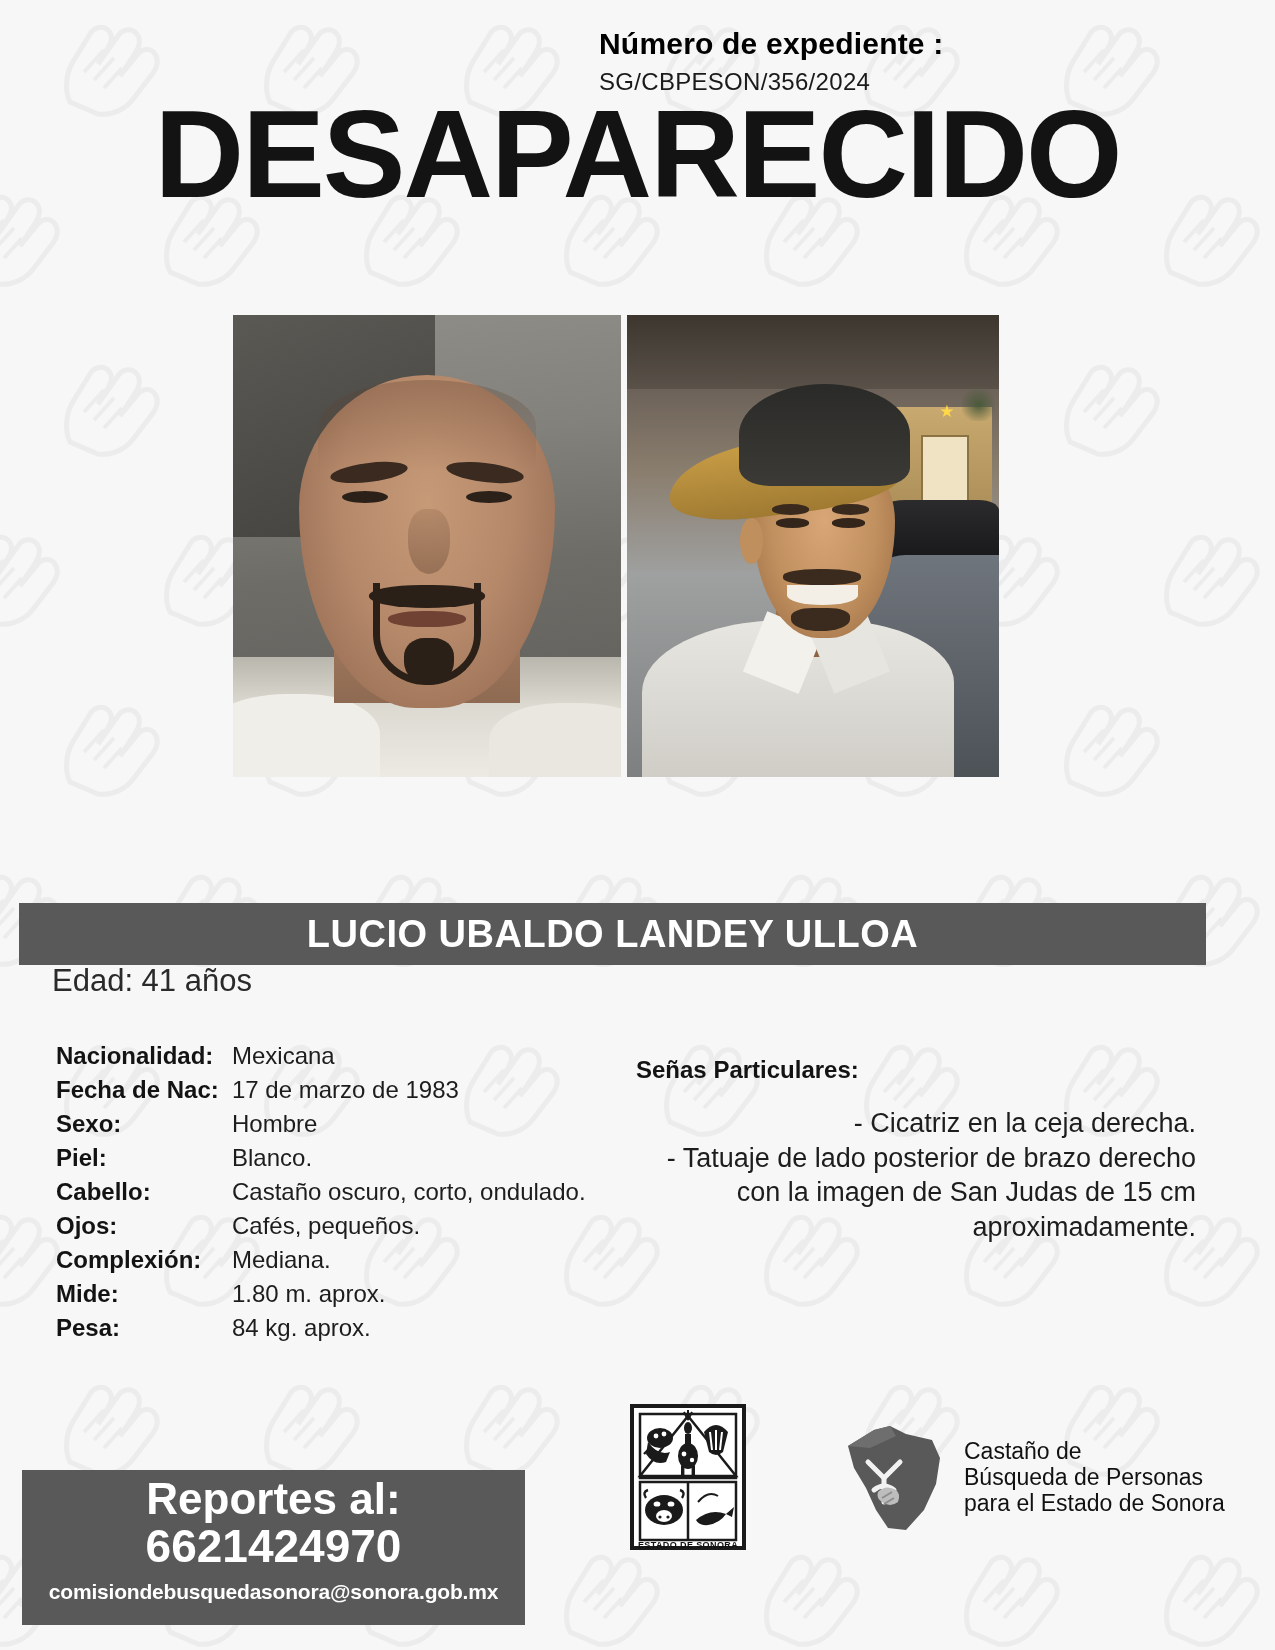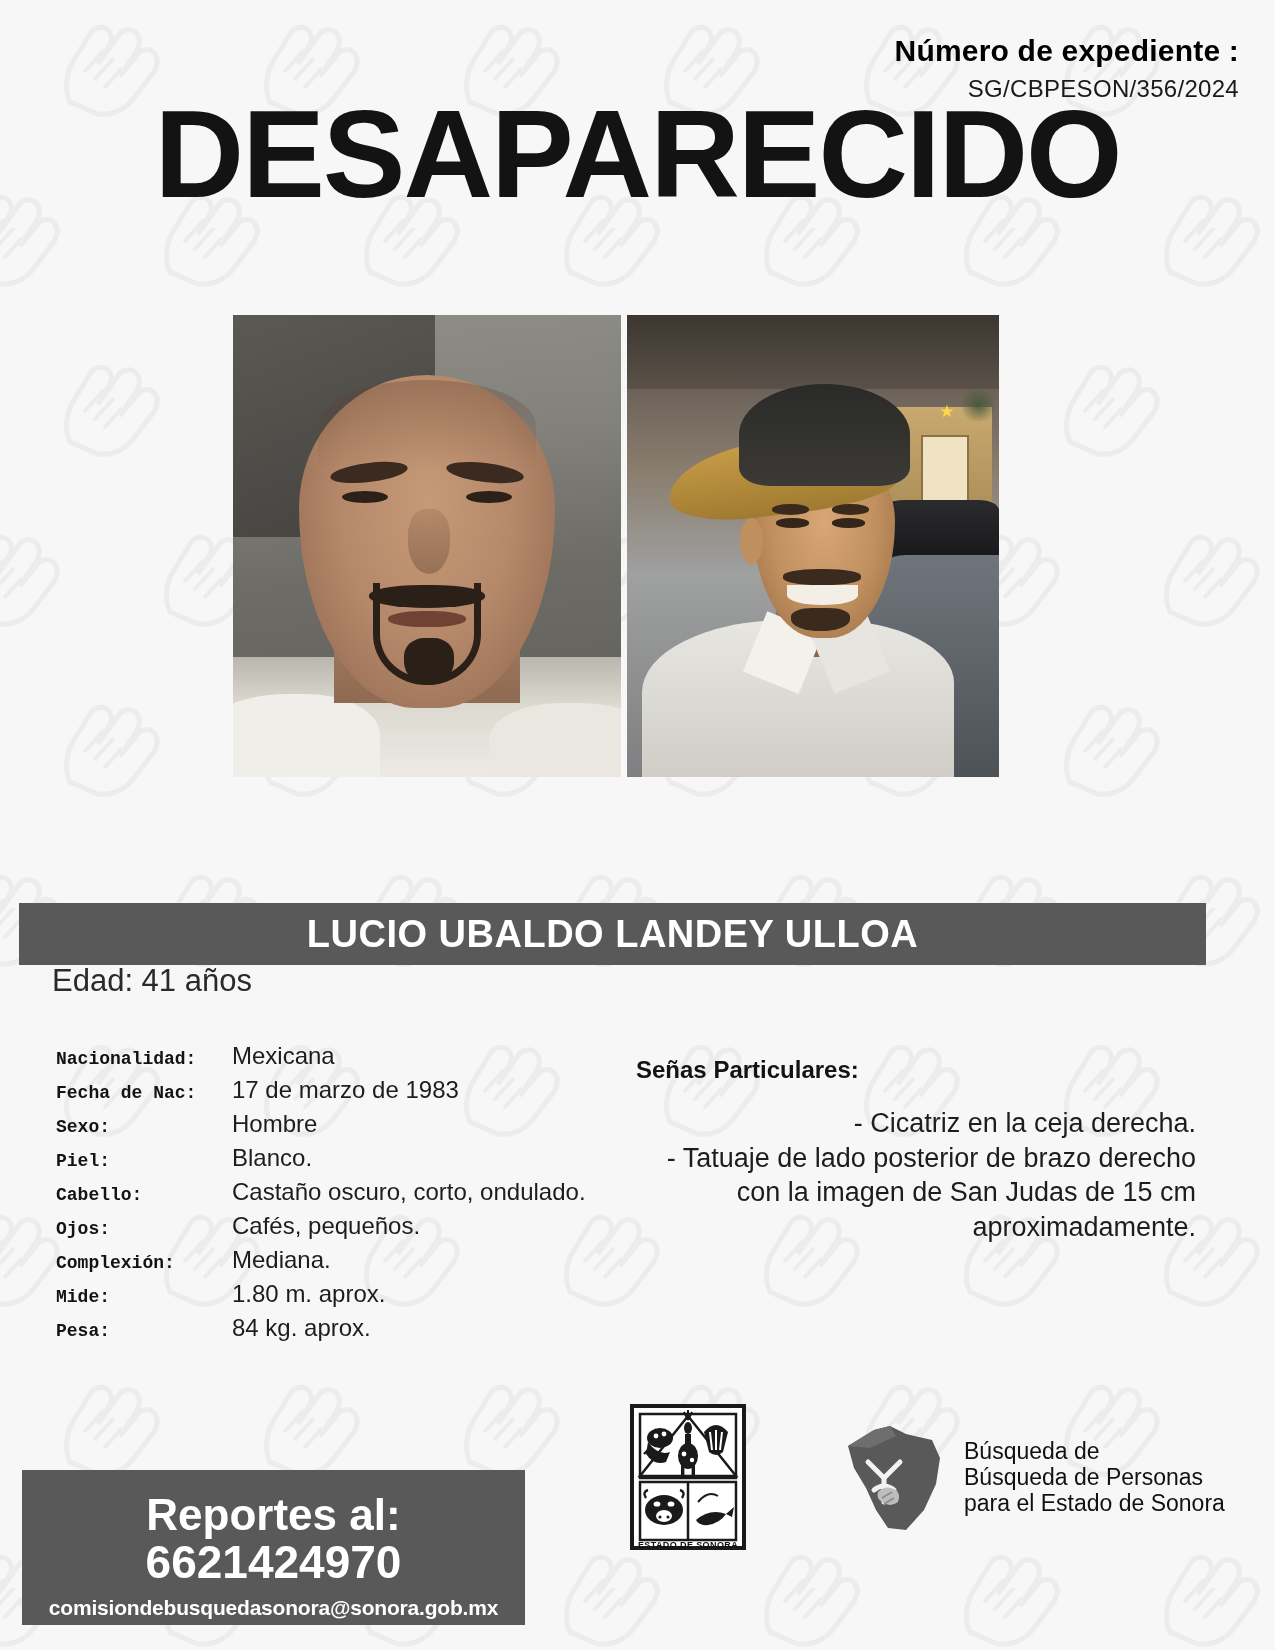--- a/index.html
+++ b/index.html
@@ -21,24 +21,24 @@
     position: absolute;
     inset: 0;
     z-index: 0;
     opacity: 0.85;
   }
   .content { position: relative; z-index: 2; }
 
   
   .expediente {
     position: absolute;
-    top: 34px;
+    top: 27px;
     right: 36px;
     width: 640px;
-    text-align: right;
+    text-align: left;
   }
   .expediente-label {
     font-size: 30px;
     font-weight: bold;
     letter-spacing: 0.2px;
     line-height: 1.15;
     color: #000;
   }
   .expediente-value {
     font-size: 24px;
@@ -275,25 +275,24 @@
   }
 
   
   .details {
     position: absolute; left: 56px; top: 1042px;
     width: 570px;
   }
   .row { display: flex; align-items: baseline; margin-bottom: 6px; }
   .row .lbl {
     width: 176px;
-    font-size: 18px;
+    font-size: 24px;
     font-weight: bold;
     color: #131313;
     flex: 0 0 auto;
-    font-family: Liberation Mono, monospace;
   }
   .row .val {
     font-size: 24px;
     font-weight: normal;
     color: #1d1d1d;
     white-space: nowrap;
   }
 
   
   .senas {
@@ -308,21 +307,21 @@
   }
 
   
   .reportes {
     position: absolute; left: 22px; top: 1470px;
     width: 503px; height: 155px;
     background: #595959;
     color: #fff;
     text-align: center;
     box-sizing: border-box;
-    padding-top: 22px;
+    padding-top: 6px;
   }
   .reportes .rl {
     font-size: 44px; font-weight: bold; line-height: 1.05;
   }
   .reportes .rn {
     font-size: 46px; font-weight: bold; line-height: 1.08;
   }
   .reportes .re {
     font-size: 21px; font-weight: bold; margin-top: 8px;
     letter-spacing: -0.2px;
@@ -624,20 +623,20 @@
           <g fill="none" stroke="#f2f2f2" stroke-width="5" stroke-linecap="round">
             <path d="M28 44 L44 60 L60 44"></path>
             <path d="M44 60 L44 84"></path>
             <path d="M34 72 q10 -8 20 0"></path>
           </g>
           <path d="M38 74 q8 -8 18 -2 q5 4 2 12 q-8 6 -16 0 q-6 -4 -4 -10 z" fill="#bdbdbd"></path>
           <path d="M42 80 l10 -6 M44 86 l10 -6" stroke="#8d8d8d" stroke-width="2"></path>
         </svg>
       </div>
       <div class="cb-text">
-        <div>Búsqueda de</div>
+        <div>Castaño de</div>
         <div>Búsqueda de Personas</div>
         <div>para el Estado de Sonora</div>
       </div>
     </div>
 
   </div>
 </div>
 
 </body></html>

